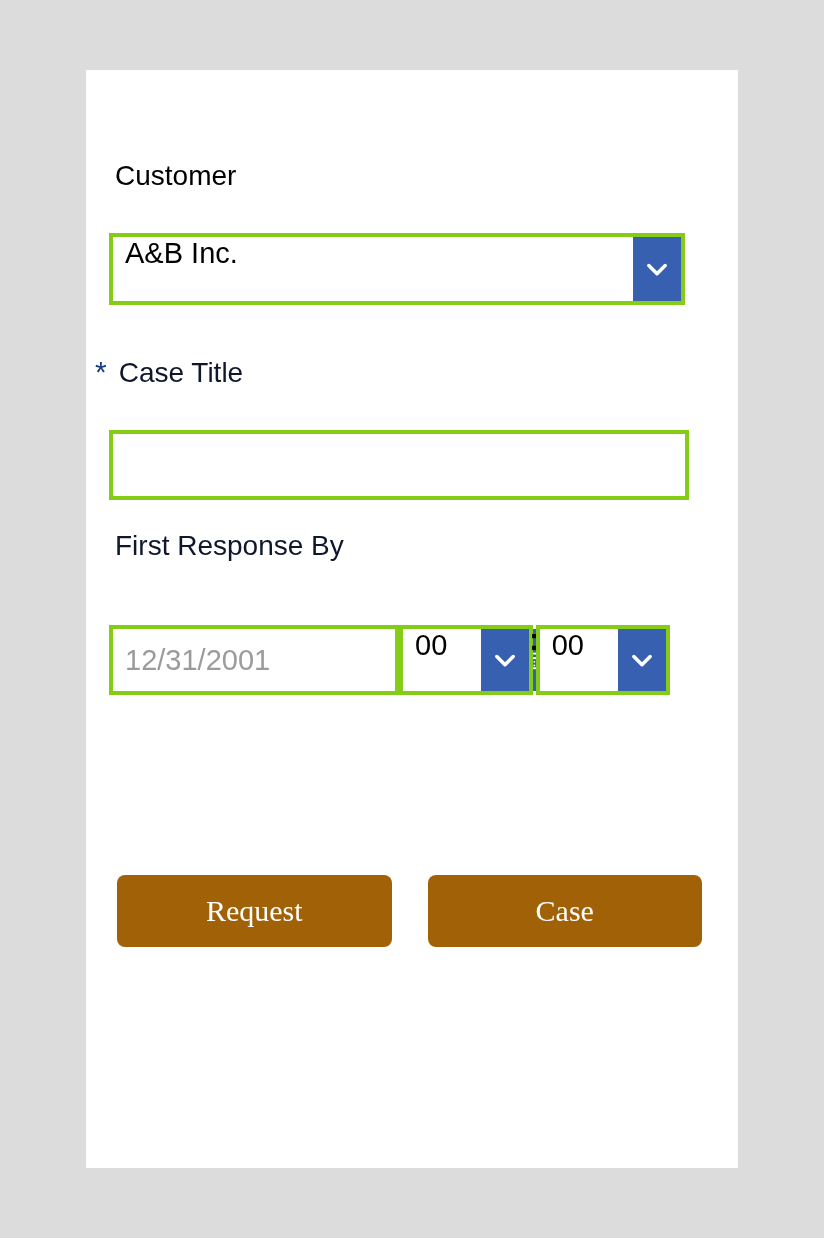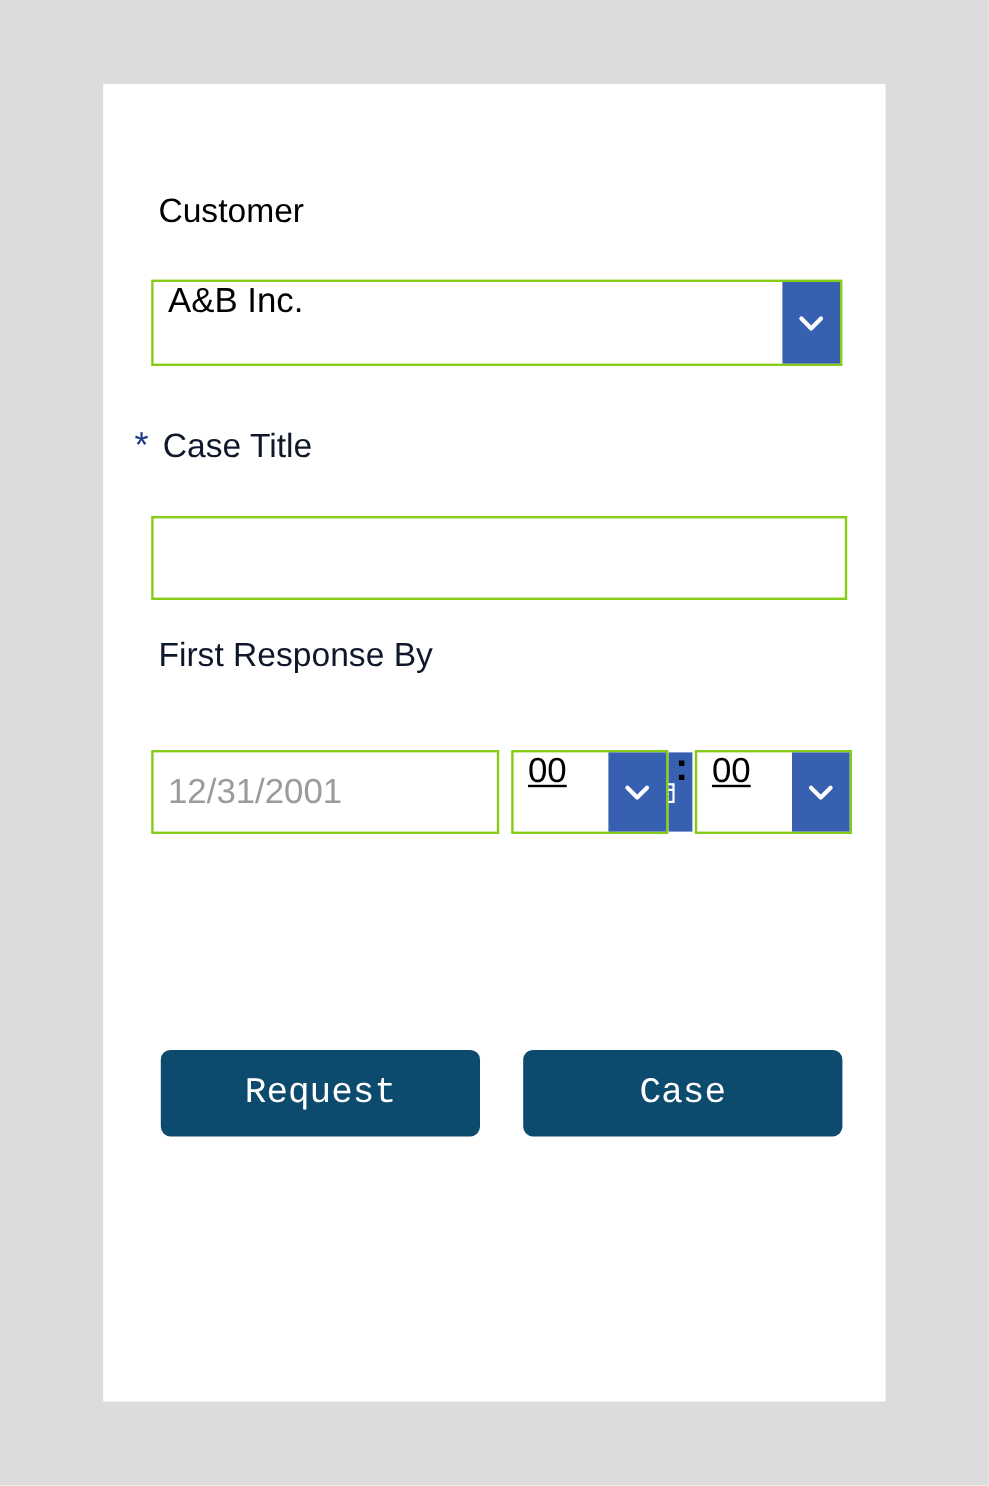--- a/index.html
+++ b/index.html
@@ -7,21 +7,21 @@
       background: #dcdcdc;
       font-family: "Segoe UI", Arial, sans-serif;
       width: 824px;
       height: 1238px;
       padding: 70px 86px;
     }
     .card {
       background: #ffffff;
       width: 100%;
       height: 100%;
-      padding: 90px 28px 40px 40px;
+      padding: 90px 28px 40px 23px;
     }
     .form-inner {
       padding: 0 0 0 0;
     }
     .field {
       margin-bottom: 50px;
     }
     .field.tight { margin-bottom: 30px; }
     .label-row {
       display: flex;
@@ -38,29 +38,29 @@
       color: #1a3a85;
       font-size: 30px;
       margin-right: 12px;
       margin-left: -20px;
       font-weight: 500;
     }
 
     .select-wrap, .input-wrap, .date-wrap, .time-wrap {
       display: flex;
       align-items: stretch;
-      border: 2px solid #84cc16;
+      border: 4px solid #84cc16;
       background: #fff;
       height: 72px;
       margin-top: 41px;
     }
     .select-wrap { width: 576px; }
     .input-wrap { width: 580px; height: 70px; }
     .date-wrap  { width: 290px; height: 70px; }
-    .time-wrap  { width: 134px; height: 70px; text-decoration: underline; }
+    .time-wrap  { width: 134px; height: 70px; }
 
     .select-value, .text-input, .date-input, .time-value {
       flex: 1;
       border: none;
       outline: none;
       font-size: 29px;
       padding: 0 12px;
       background: transparent;
       color: #000;
       font-family: inherit;
@@ -74,47 +74,46 @@
       display: flex;
       align-items: center;
       justify-content: center;
       flex-shrink: 0;
     }
     .btn-square svg { display: block; }
 
     .first-response-row {
       display: flex;
       align-items: center;
-      gap: 10px;
       margin-top: 14px;
     }
     .time-sep {
       font-size: 32px;
       font-weight: 700;
       color: #000;
       margin: 0 -4px;
     }
 
     .actions {
       display: flex;
       gap: 36px;
       margin-top: 180px;
       padding: 0 8px;
     }
     .action-btn {
       flex: 1;
-      background: #0c4a6e;
+      background: #a16207;
       color: #fff;
       border: none;
       border-radius: 8px;
       font-size: 30px;
       font-weight: 500;
       height: 72px;
       cursor: pointer;
-      font-family: Liberation Mono, monospace;
+      font-family: Liberation Serif, serif;
     }
   </style>
 </head>
 <body>
 
 <div class="card">
   <div class="form-inner">
 
     <div class="field">
       <div class="label-row">

